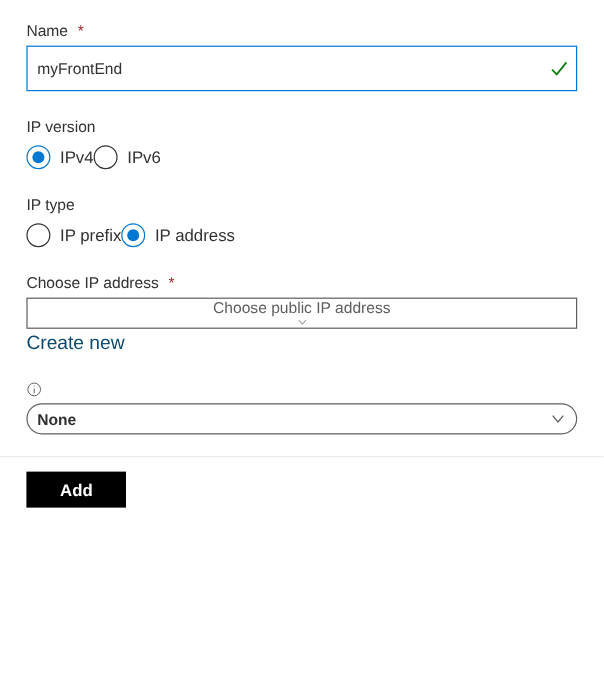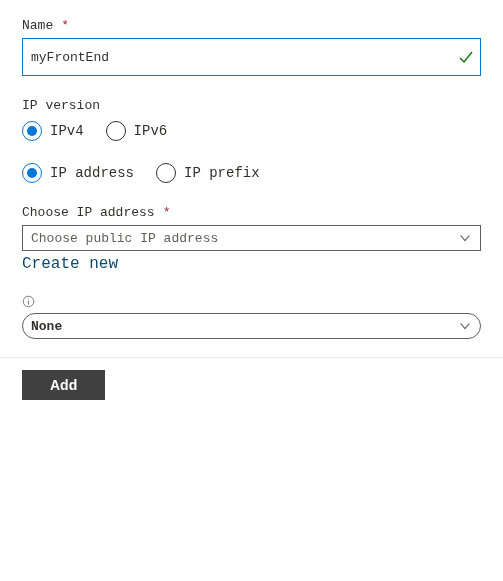--- a/index.html
+++ b/index.html
@@ -24,21 +24,21 @@
     font-weight: 600;
     color: #323130;
   }
   .close-btn {
     width: 28px; height: 28px;
     display: flex; align-items: center; justify-content: center;
     cursor: pointer;
     color: #605e5c;
   }
   .close-btn svg { width: 14px; height: 14px; }
-  .field { margin-bottom: 22px; font-family: Liberation Mono, monospace; }
+  .field { margin-bottom: 22px; }
   .label {
     font-size: 13px;
     color: #323130;
     margin-bottom: 5px;
     display: flex;
     align-items: center;
     gap: 6px;
   }
   .req { color: #a4262c; margin-left: 2px; }
   .text-input-wrap {
@@ -53,21 +53,20 @@
     font-size: 13px;
   }
   .validate-icon {
     position: absolute;
     right: 6px;
     width: 16px; height: 16px;
     color: #107c10;
   }
   .radio-row {
     display: flex;
-    gap: 22px;
     align-items: center;
     margin-top: 8px;
   }
   .radio {
     display: flex;
     align-items: center;
     gap: 8px;
     cursor: pointer;
   }
   .radio .circle {
@@ -88,42 +87,42 @@
     border: 1px solid #605e5c;
     height: 26px;
     display: flex;
     align-items: center;
     justify-content: space-between;
     padding: 0 8px;
     font-size: 13px;
     cursor: pointer;
     background: #fff;
   }
-  .select.placeholder { color: #605e5c; }
+  .select.placeholder { color: #605e5c; flex-direction: column; }
   .select.value { font-weight:600; color:#323130;border-radius:13px; }
   .chevron { width: 14px; height: 14px; color:#605e5c; }
   .link {
     color: #0c4a6e;
     font-size:16px;
     margin-top:4px;
     cursor:pointer;
   }
   .info-icon {
     width: 13px; height: 13px;
     color:#605e5c;
   }
   .divider {
     border-top: 1px solid #edebe9;
     margin: 18px 0 12px 0;
   }
   .footer {
     padding: 0 22px 18px 22px;
   }
   .add-btn {
-    background: #404040;
+    background: #000000;
     color: #fff;
     border: none;
     height: 30px;
     padding: 0 28px;
     font-size: 14px;
     font-weight: 600;
     cursor: pointer;
   }
 </style>
 </head>
@@ -152,28 +151,29 @@
         <span class="radio-label">IPv4</span>
       </div>
       <div class="radio">
         <div class="circle"></div>
         <span class="radio-label">IPv6</span>
       </div>
     </div>
   </div>
 
   <div class="field">
+    <div class="label">IP type</div>
     <div class="radio-row">
+      <div class="radio">
+        <div class="circle"></div>
+        <span class="radio-label">IP prefix</span>
+      </div>
       <div class="radio selected">
         <div class="circle"></div>
         <span class="radio-label">IP address</span>
-      </div>
-      <div class="radio">
-        <div class="circle"></div>
-        <span class="radio-label">IP prefix</span>
       </div>
     </div>
   </div>
 
   <div class="field">
     <div class="label">
       <span>Choose IP address</span>
         <span class="req">*</span>
     </div>
     <div class="select placeholder">

